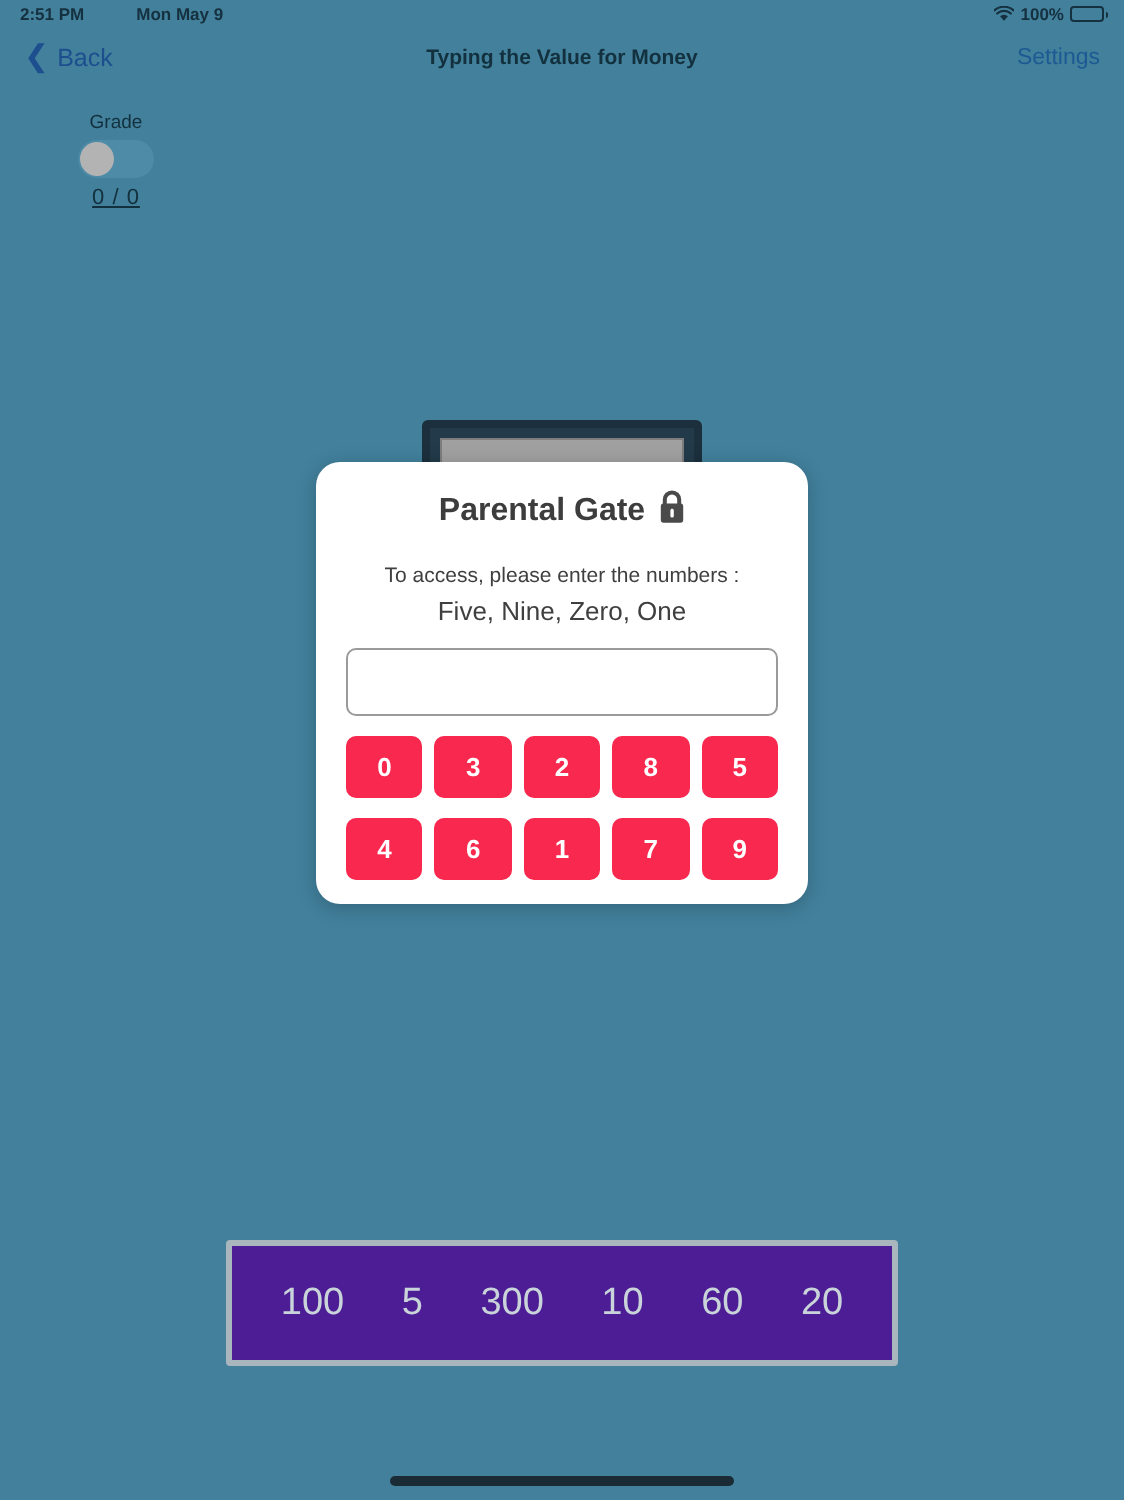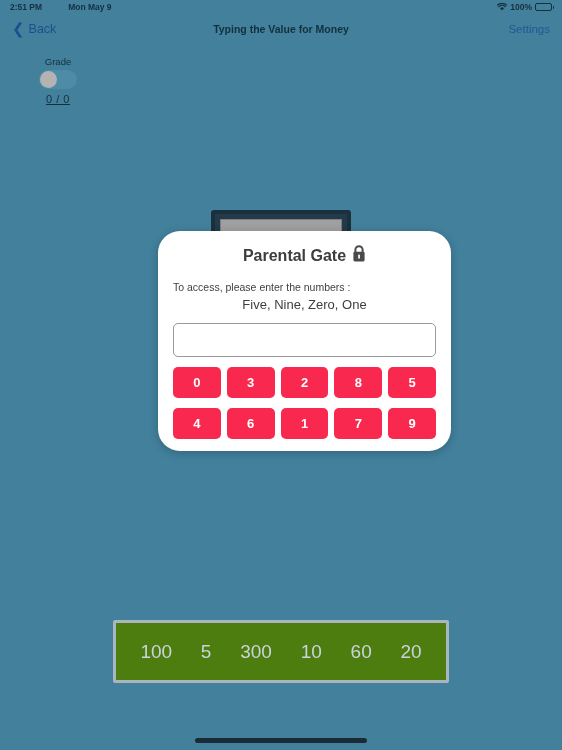--- a/index.html
+++ b/index.html
@@ -128,40 +128,40 @@
     width: 100%; height: 100%;
     background: #a0a0a0;
     border: 1px solid #7d7d7d;
   }
 
   
   .dialog {
     position: absolute;
     left: 158px;
     top: 231px;
-    width: 293px;
+    width: 246px;
     background: #ffffff;
-    border-radius: 22px;
+    border-radius: 12px;
     padding: 14px 15px 12px;
     box-shadow: 0 2px 10px rgba(0,0,0,0.22);
   }
   .dialog-title {
     display: flex;
     align-items: center;
     justify-content: center;
     gap: 6px;
     font-size: 16px;
     font-weight: bold;
     color: #3d3d3d;
     margin-bottom: 14px;
   }
   .lock-icon { display: block; }
 
   .dialog-text {
-    text-align: left;
+    text-align: center;
     font-size: 10.5px;
     color: #3f3f3f;
     line-height: 1.45;
   }
   .dialog-numbers {
     text-align: center;
     font-size: 13px;
     color: #3f3f3f;
     margin-top: 2px;
     margin-bottom: 11px;
@@ -214,21 +214,21 @@
     cursor: pointer;
   }
 
   
   .answer-bar {
     position: absolute;
     left: 113px;
     top: 620px;
     width: 336px;
     height: 63px;
-    background: #4d7c0f;
+    background: #4c1d95;
     border: 3px solid #a9b6bd;
     border-radius: 2px;
     display: flex;
     align-items: center;
     justify-content: space-around;
     padding: 0 10px;
   }
   .answer-value {
     color: #c9d4da;
     font-size: 19px;

